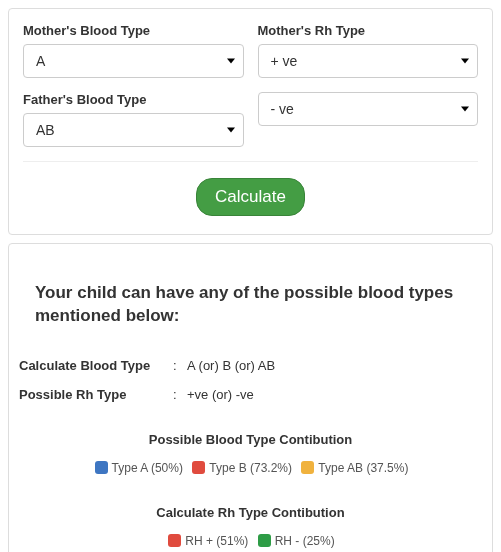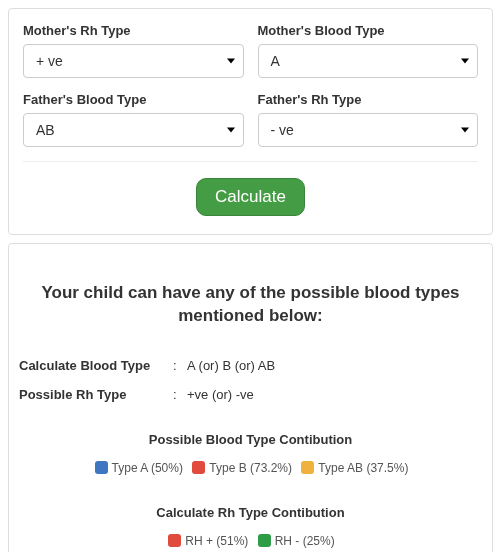--- a/index.html
+++ b/index.html
@@ -65,33 +65,32 @@
   .btn-row {
     text-align: center;
   }
   .btn-calculate {
     display: inline-block;
     background: #449d44;
     border: 1px solid #398439;
     color: #fff;
     font-size: 17px;
     padding: 8px 18px;
-    border-radius: 10px;
+    border-radius: 16px;
     cursor: pointer;
   }
   .results-panel {
     border: 1px solid #ddd;
     border-radius: 4px;
     padding: 12px 10px 18px 10px;
     background: #fff;
   }
   .results-heading {
     font-weight: 700;
     font-size: 17px;
-    text-align: center;
     margin: 26px 16px 30px 16px;
     line-height: 1.35;
     color: #333;
   }
   .kv-row {
     display: flex;
     align-items: center;
     font-size: 13px;
     margin: 0 0 14px 0;
   }
@@ -135,45 +134,44 @@
   .sw-yellow { background: #f0b23e; }
   .sw-green  { background: #2e9c46; }
 </style>
 </head>
 <body>
 
 <div class="panel">
 
   <div class="row">
     <div class="field">
+      <div class="label">Mother's Blood Type</div>
+      <div class="select-wrap">
+        <span class="value">A</span>
+        <span class="caret"></span>
+      </div>
+    </div>
+    <div class="field">
       <div class="label">Mother's Rh Type</div>
       <div class="select-wrap">
         <span class="value">+ ve</span>
         <span class="caret"></span>
       </div>
     </div>
-    <div class="field">
-      <div class="label">Mother's Blood Type</div>
-      <div class="select-wrap">
-        <span class="value">A</span>
-        <span class="caret"></span>
-      </div>
-    </div>
   </div>
 
   <div class="row">
     <div class="field">
       <div class="label">Father's Blood Type</div>
       <div class="select-wrap">
         <span class="value">AB</span>
         <span class="caret"></span>
       </div>
     </div>
     <div class="field">
-      <div class="label">Father's Rh Type</div>
       <div class="select-wrap">
         <span class="value">- ve</span>
         <span class="caret"></span>
       </div>
     </div>
   </div>
 
   <div class="hr"></div>
 
   <div class="btn-row">

